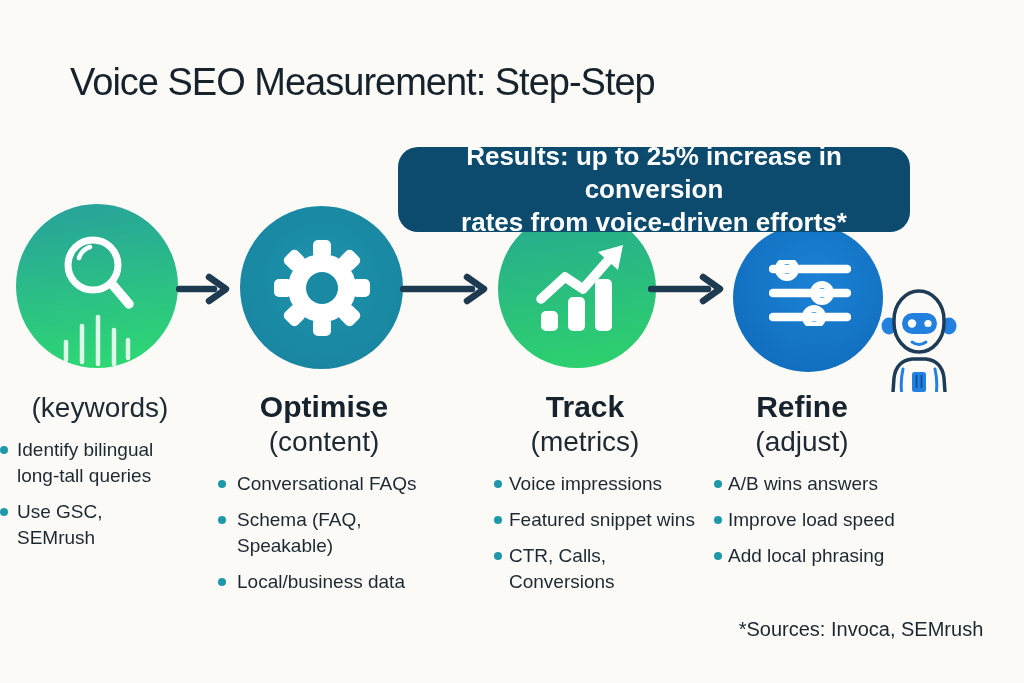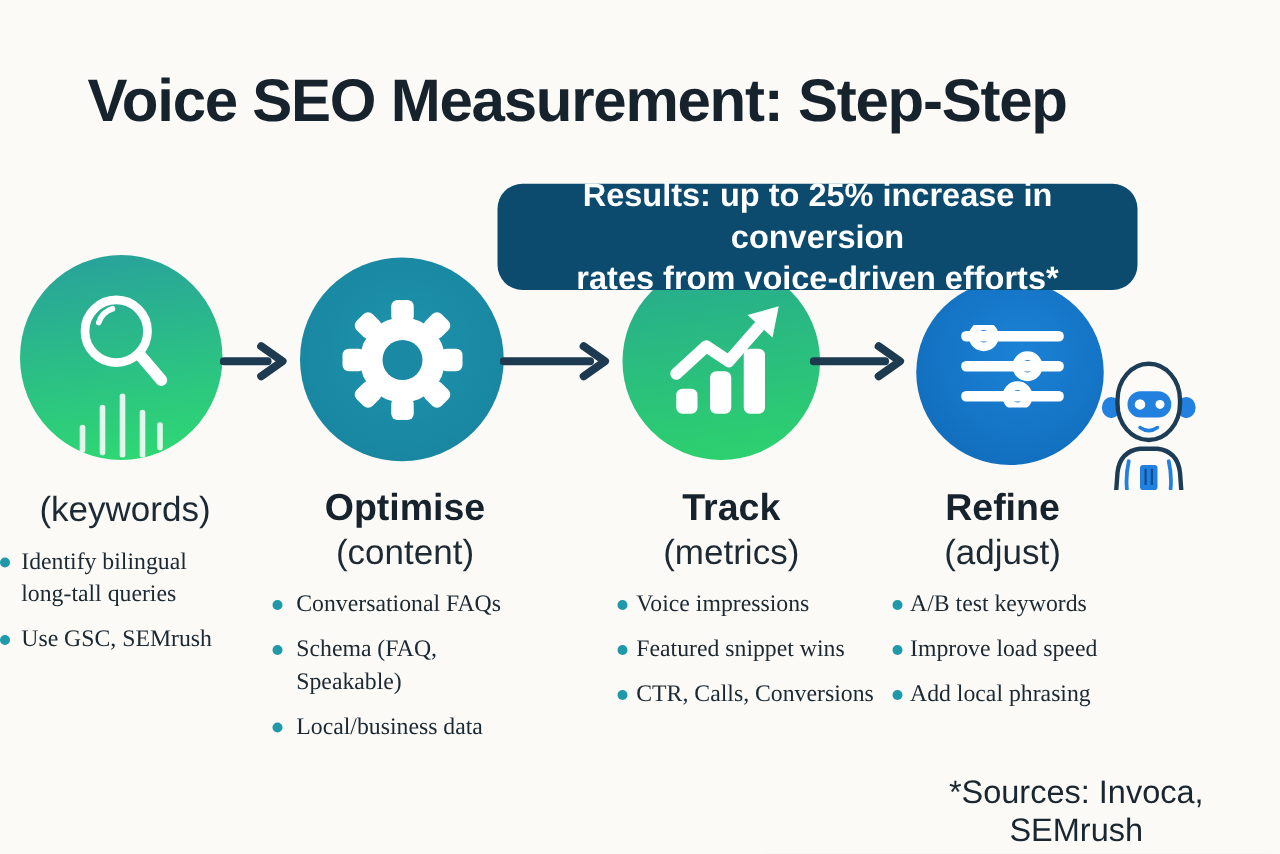--- a/index.html
+++ b/index.html
@@ -1,20 +1,20 @@
 <!DOCTYPE html>
 <html><head>
 <meta charset="utf-8">
 <style>
   html,body{margin:0;padding:0;}
   body{font-family:"Liberation Sans",sans-serif;background:#e8e8e8;}
   .canvas{position:relative;width:1024px;height:683px;background:#fbfaf7;overflow:hidden;}
 
-  .page-title{position:absolute;left:70px;top:56px;margin:0;font-size:48px;line-height:52px;
-    font-weight:bold;letter-spacing:-1px;color:#16222c;}
+  .page-title{position:absolute;left:70px;top:56px;margin:0;font-size:38px;line-height:52px;
+    font-weight:normal;letter-spacing:-1px;color:#16222c;}
 
   .banner{position:absolute;left:398px;top:147px;width:512px;height:85px;background:#0c4a6e;
     border-radius:20px;z-index:5;display:flex;align-items:center;justify-content:center;}
   .banner-text{margin:0;color:#ffffff;font-size:26px;line-height:33px;font-weight:600;text-align:center;
     padding:0 18px;}
   .banner-text strong{font-weight:800;}
 
   .circle{position:absolute;border-radius:50%;}
   .c1{left:16px;top:204px;width:162px;height:164px;background:linear-gradient(172deg,#28a39a 5%,#2ed873 95%);}
   .c2{left:240px;top:206px;width:163px;height:163px;background:radial-gradient(circle at 50% 45%,#1e93ad,#17829c);}
@@ -30,31 +30,31 @@
   .robot{position:absolute;left:880px;top:288px;}
 
   .col{position:absolute;top:390px;color:#1c2932;}
   .col1{left:0;width:200px;}
   .col2{left:218px;width:212px;}
   .col3{left:474px;width:222px;}
   .col4{left:696px;width:212px;}
   .step-name{font-size:30px;line-height:34px;font-weight:bold;text-align:center;color:#16222c;}
   .step-qual{font-size:28px;line-height:30px;margin-top:3px;text-align:center;color:#1d2a33;}
   .bullets{list-style:none;margin:14px 0 0 0;padding:0;}
-  .bullets li{position:relative;font-size:19px;line-height:26px;margin-bottom:10px;font-family:Liberation Serif, serif;}
+  .bullets li{position:relative;font-size:19px;line-height:26px;margin-bottom:10px;}
   .col1 .bullets li{padding-left:17px;width:168px;}
   .col2 .bullets li{padding-left:19px;width:192px;}
   .col3 .bullets li{padding-left:35px;width:200px;}
   .col4 .bullets li{padding-left:32px;width:186px;}
   .dot{position:absolute;left:0;top:9px;width:8px;height:8px;border-radius:50%;background:#1f98a9;}
   .col3 .dot{left:20px;}
   .col4 .dot{left:18px;}
 
   .footnote{position:absolute;left:730px;top:618px;width:262px;text-align:center;
-    font-size:26px;color:#1b2730;}
+    font-size:20px;color:#1b2730;}
 </style>
 </head>
 <body>
 
 <div class="canvas">
 
   <h1 class="page-title">Voice SEO Measurement: Step-Step</h1>
 
   <div class="banner">
     <p class="banner-text"><strong>Results:</strong><span> up to 25% increase in conversion</span><br><span>rates from voice-driven efforts*</span></p>
@@ -175,21 +175,21 @@
       <li><span class="dot"></span><span>Voice impressions</span></li>
       <li><span class="dot"></span><span>Featured snippet wins</span></li>
       <li><span class="dot"></span><span>CTR, Calls, Conversions</span></li>
     </ul>
   </div>
 
   <div class="col col4">
     <div class="step-name">Refine</div>
     <div class="step-qual">(adjust)</div>
     <ul class="bullets">
-      <li><span class="dot"></span><span>A/B test keywords</span></li>
+      <li><span class="dot"></span><span>A/B wins answers</span></li>
       <li><span class="dot"></span><span>Improve load speed</span></li>
       <li><span class="dot"></span><span>Add local phrasing</span></li>
     </ul>
   </div>
 
   <div class="footnote">*Sources: Invoca, SEMrush</div>
 
 </div>
 
 </body></html>

